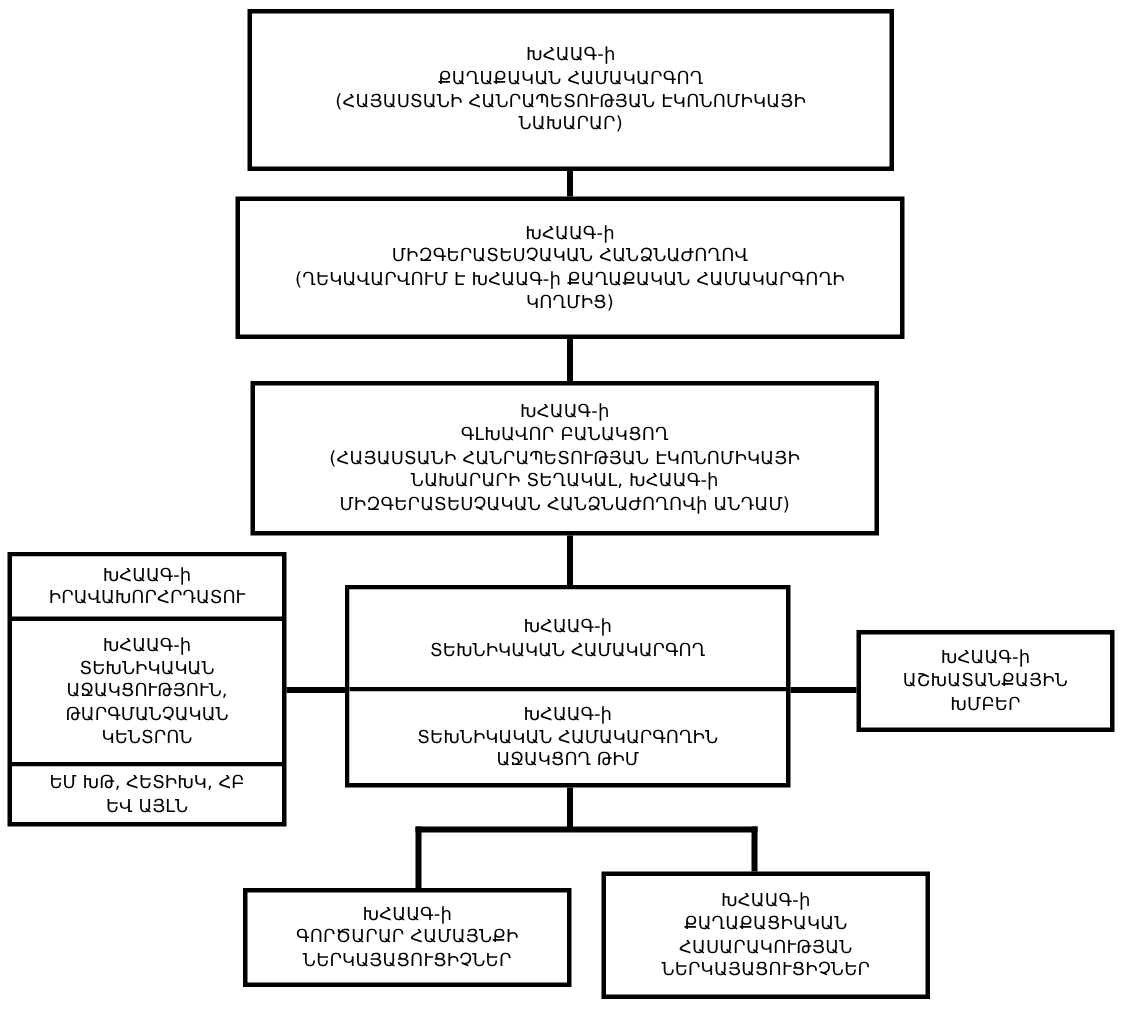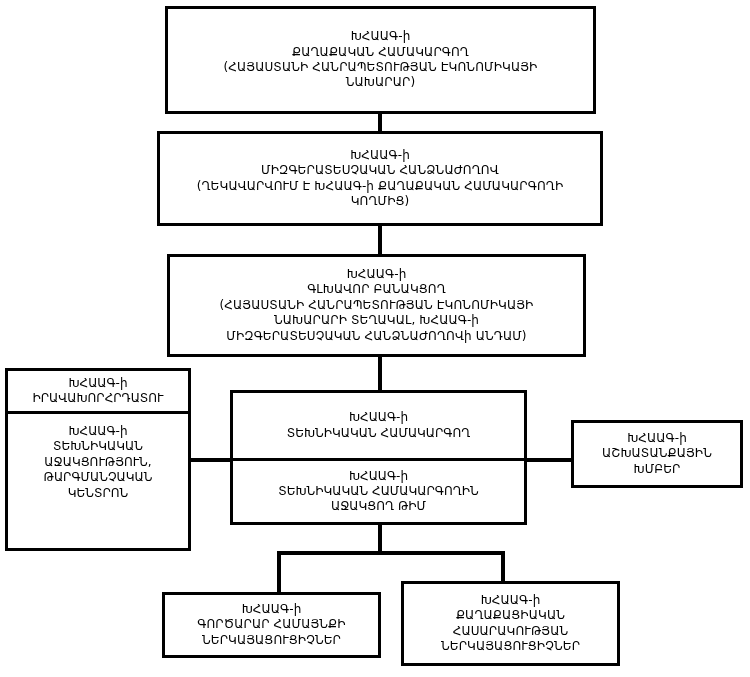--- a/index.html
+++ b/index.html
@@ -176,20 +176,24 @@
       <span class="label">ԽՀԱԱԳ-ի
 ԻՐԱՎԱԽՈՐՀՐԴԱՏՈՒ</span>
     </div>
     <div class="cell" style="height:97px;">
       <span class="label">ԽՀԱԱԳ-ի
 ՏԵԽՆԻԿԱԿԱՆ
 ԱՋԱԿՑՈՒԹՅՈՒՆ,
 ԹԱՐԳՄԱՆՉԱԿԱՆ
 ԿԵՆՏՐՈՆ</span>
     </div>
+    <div class="cell" style="height:37px;">
+      <span class="label">ԵՄ ԽԹ, ՀԵՏԻԽԿ, ՀԲ
+ԵՎ ԱՅԼՆ</span>
+    </div>
   </div>
 
   <div class="node" style="left:571px; top:420px; width:172px; height:68px;">
     <span class="label">ԽՀԱԱԳ-ի
 ԱՇԽԱՏԱՆՔԱՅԻՆ
 ԽՄԲԵՐ</span>
   </div>
 
   <div class="node" style="left:162px; top:592px; width:219px; height:66px;">
     <span class="label">ԽՀԱԱԳ-ի

